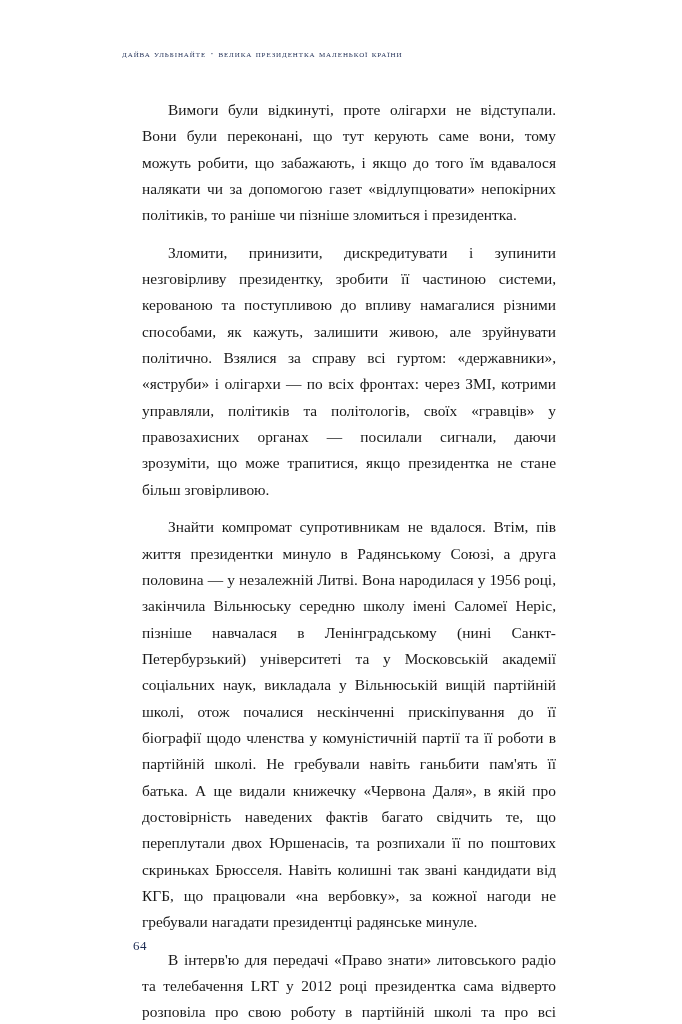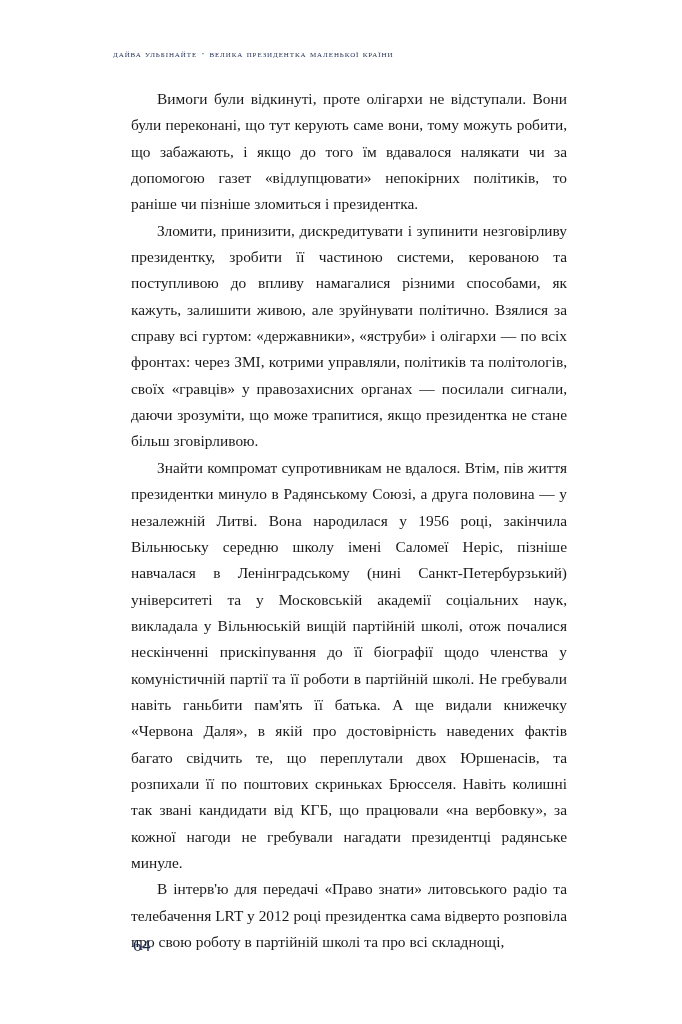--- a/index.html
+++ b/index.html
@@ -21,21 +21,21 @@
     left: 0;
     top: 0;
     width: 682px;
     height: 1024px;
     background: #ffffff;
   }
 
   
   .running-head {
     position: absolute;
-    left: 113px;
+    left: 122px;
     top: 47px;
     width: 436px;
     font-family: "Liberation Serif", "DejaVu Serif", serif;
     font-size: 10.2px;
     line-height: 13px;
     letter-spacing: 0.9px;
     color: #1b2a52;
     white-space: nowrap;
   }
   .running-head .rh-name,
@@ -51,21 +51,21 @@
 
   
   .text-block {
     position: absolute;
     left: 131px;
     top: 86px;
     width: 436px;
   }
 
   .para {
-    margin: 0;
+    margin: 11px;
     font-size: 15.4px;
     line-height: 26.35px;
     color: #191919;
     text-align: justify;
     text-justify: inter-word;
     text-indent: 26px;
     hyphens: manual;
     -webkit-hyphens: manual;
     word-spacing: 0.1px;
   }
@@ -75,21 +75,21 @@
   .para.clipped {
     text-align: justify;
   }
 
   
   .folio {
     position: absolute;
     left: 133px;
     top: 936px;
     font-family: "Liberation Serif", "DejaVu Serif", serif;
-    font-size: 17px;
+    font-size: 13px;
     line-height: 20px;
     color: #1b2a52;
     letter-spacing: 0.4px;
   }
 </style>
 </head>
 <body>
 
 <div class="page">
 

